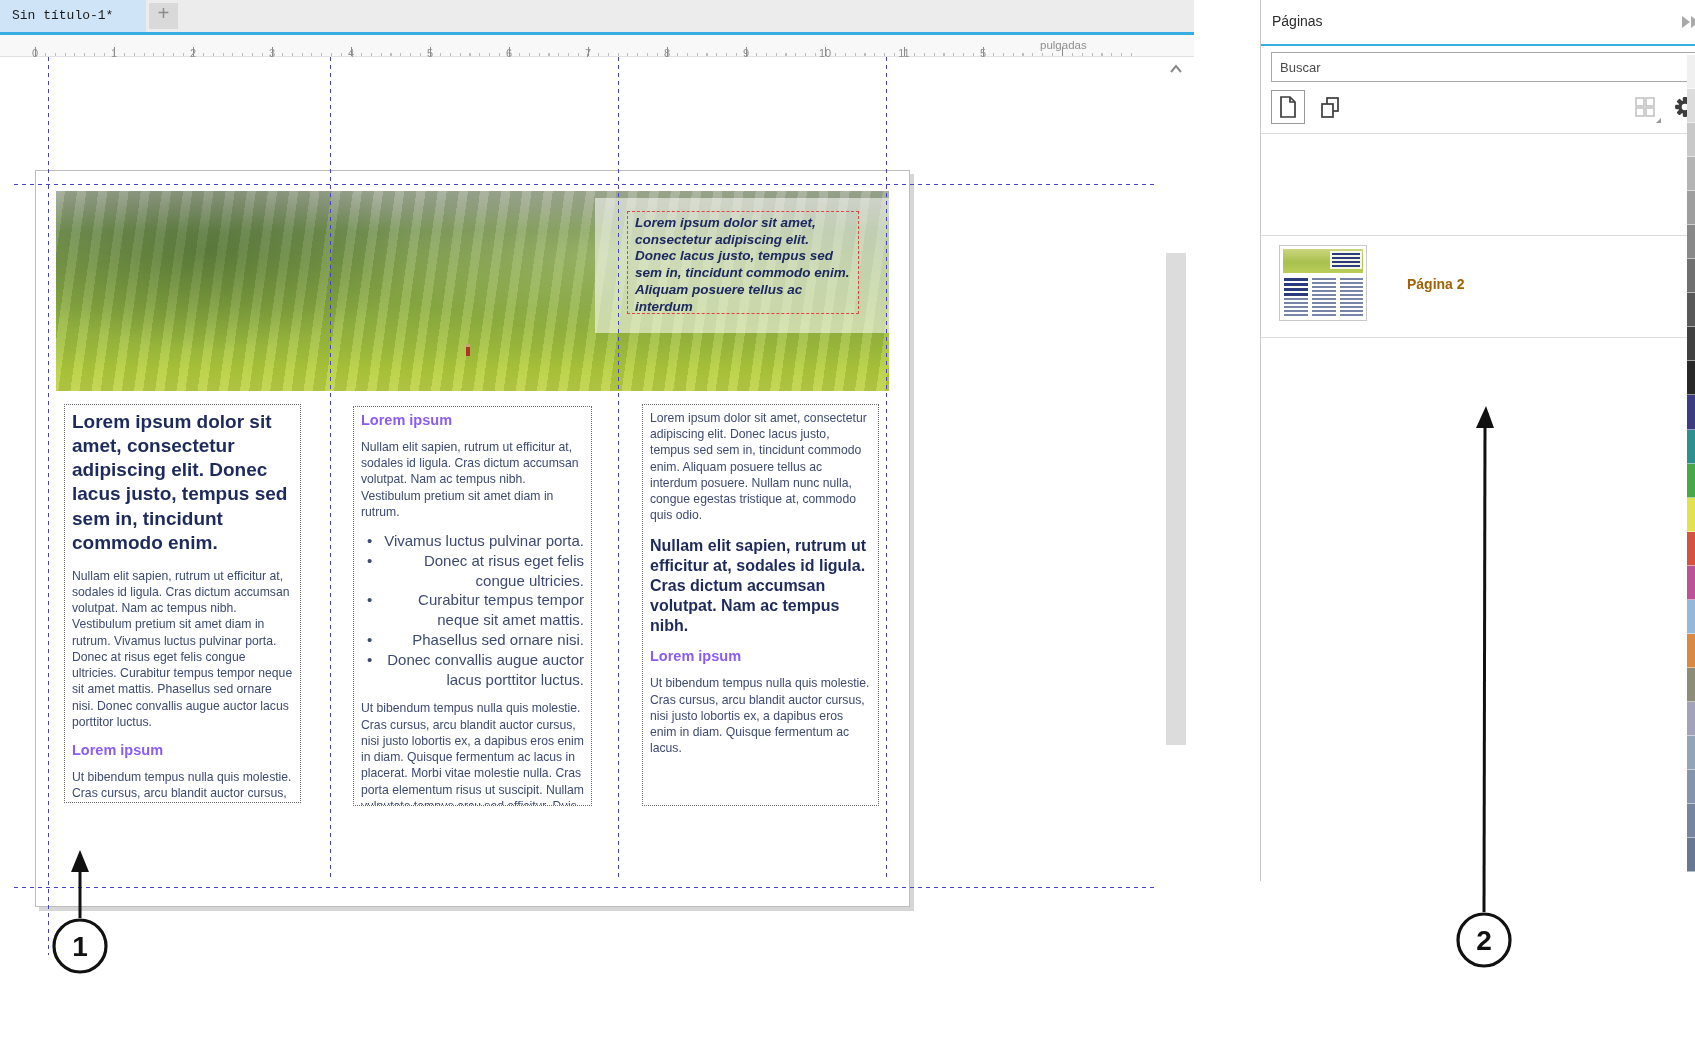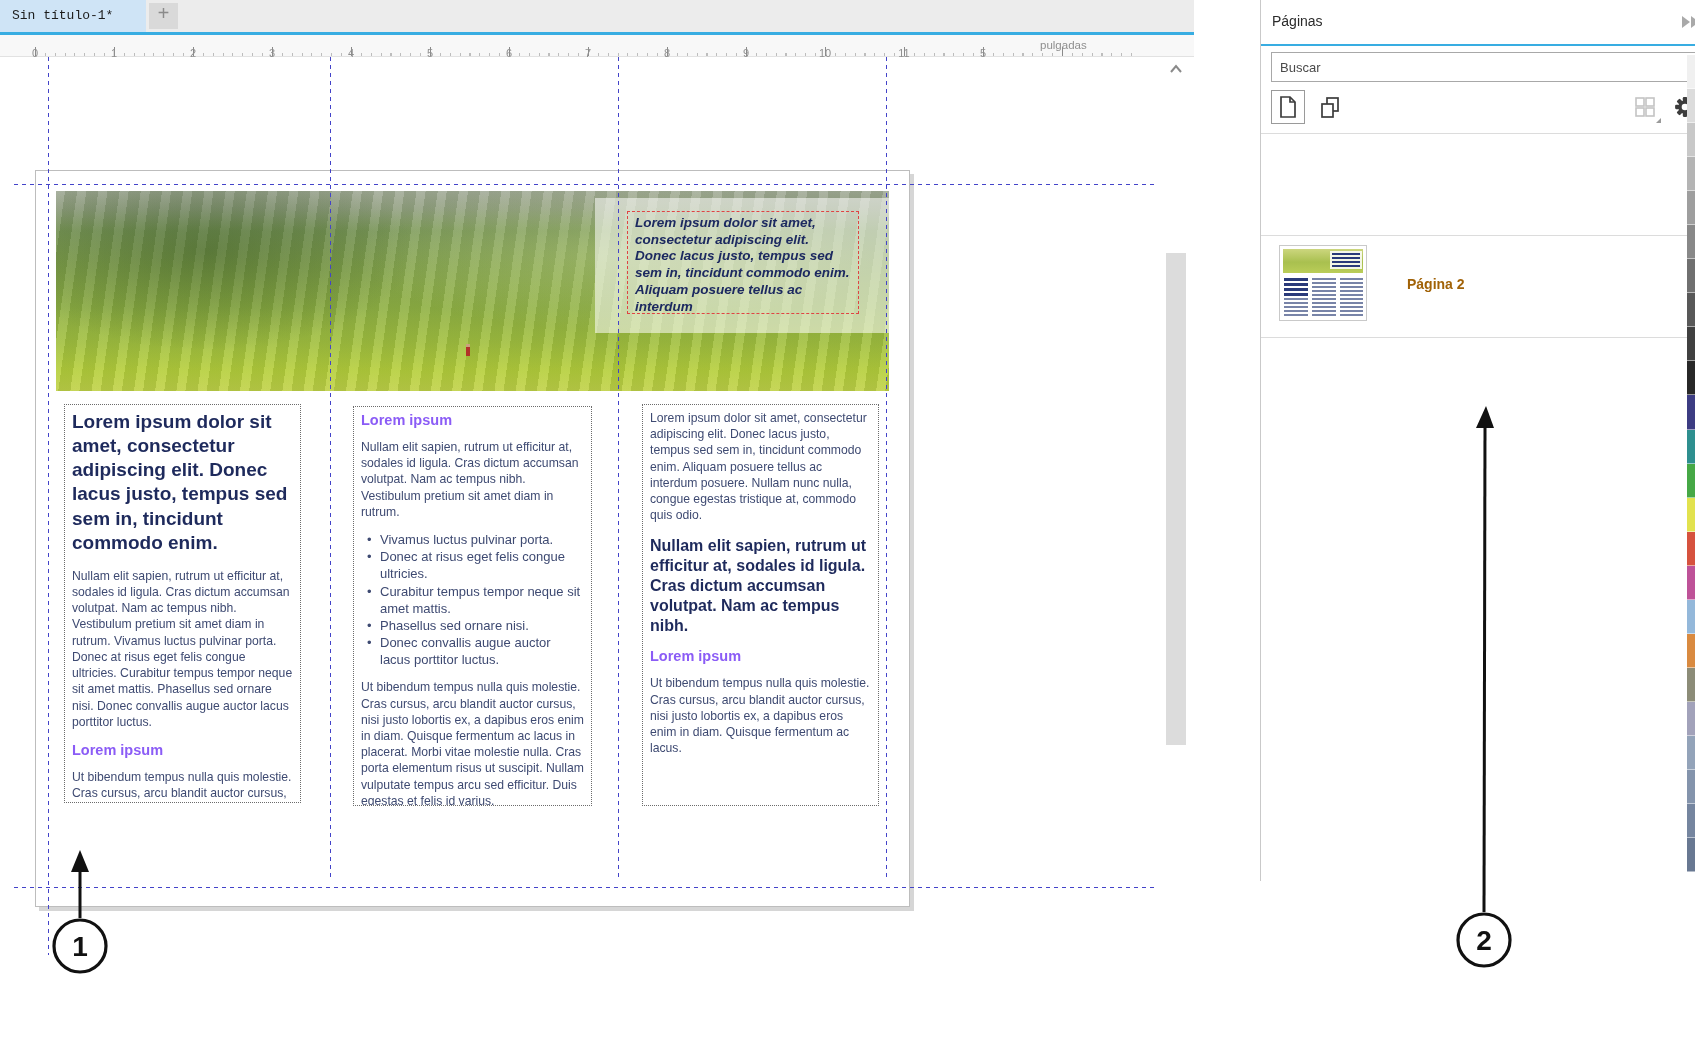--- a/index.html
+++ b/index.html
@@ -57,21 +57,21 @@
   
   .tcol { position:absolute; border:1px dotted rgba(60,60,60,.75); padding:5px 7px; overflow:hidden; background:transparent; }
   .c1 { left:28px;  top:233px; width:237px; height:399px; }
   .c2 { left:317px; top:235px; width:239px; height:400px; }
   .c3 { left:606px; top:233px; width:237px; height:402px; }
   .tcol .h-big  { font-size:19px;  font-weight:bold; color:#1e2a5c; line-height:1.27; margin-bottom:13px; }
   .tcol .h-mid  { font-size:16px;  font-weight:bold; color:#1e2a5c; line-height:1.26; margin:12px 0; }
   .tcol .h-sub  { font-size:14.5px;font-weight:bold; color:#8b5cf6; margin:12px 0 11px; }
   .tcol p.body  { font-size:12.2px; color:#3e4a72; line-height:1.33; }
   .tcol ul { list-style:none; margin:11px 0 0 2px; }
-  .tcol li { position:relative; font-size:13px; color:#3e4a72; line-height:1.32; padding-left:17px; }
+  .tcol li { position:relative; font-size:15px; color:#3e4a72; line-height:1.32; padding-left:17px;text-align:right; }
   .tcol li::before { content:"\2022"; position:absolute; left:4px; top:0; }
   .mt { margin-top:11px; }
 
   
   .vscroll-up { position:absolute; left:1164px; top:58px; width:24px; height:22px; background:#fff; cursor:pointer; }
   .vscroll-thumb { position:absolute; left:1166px; top:253px; width:20px; height:492px; background:#dcdcdc; }
 
   
   .callout { position:absolute; z-index:20; }
 

